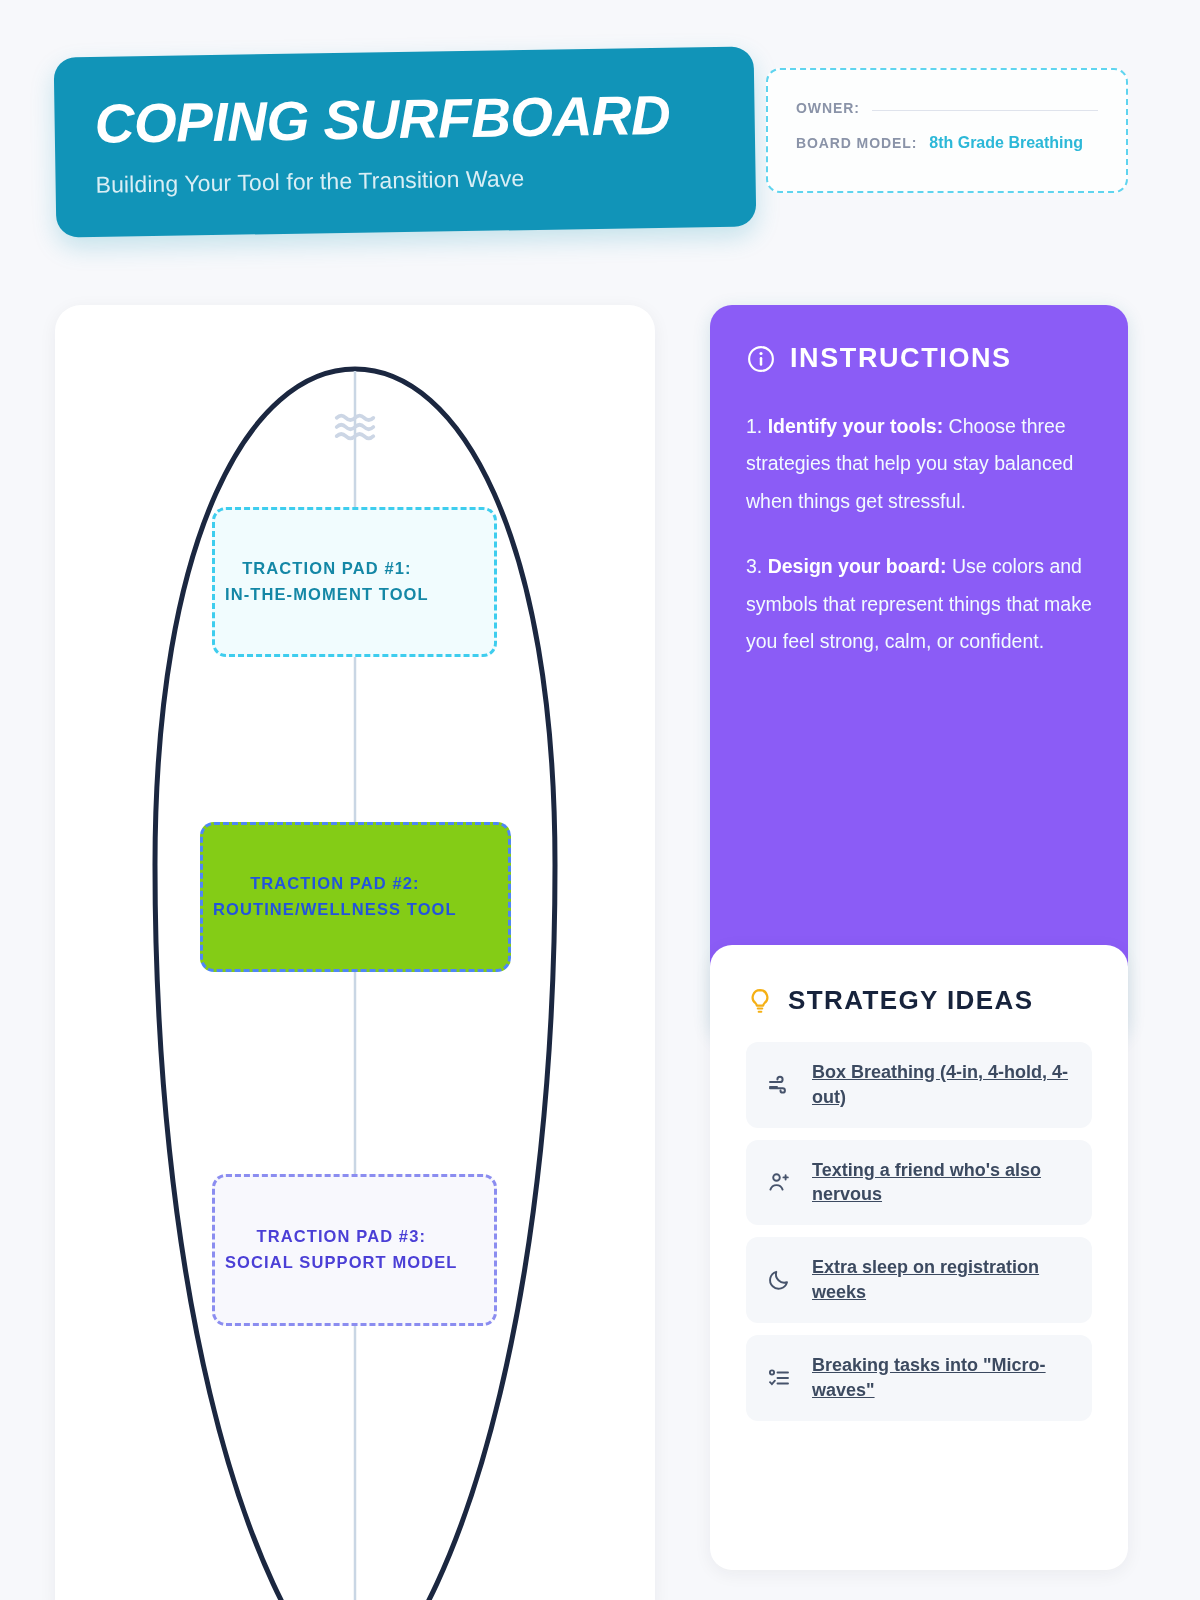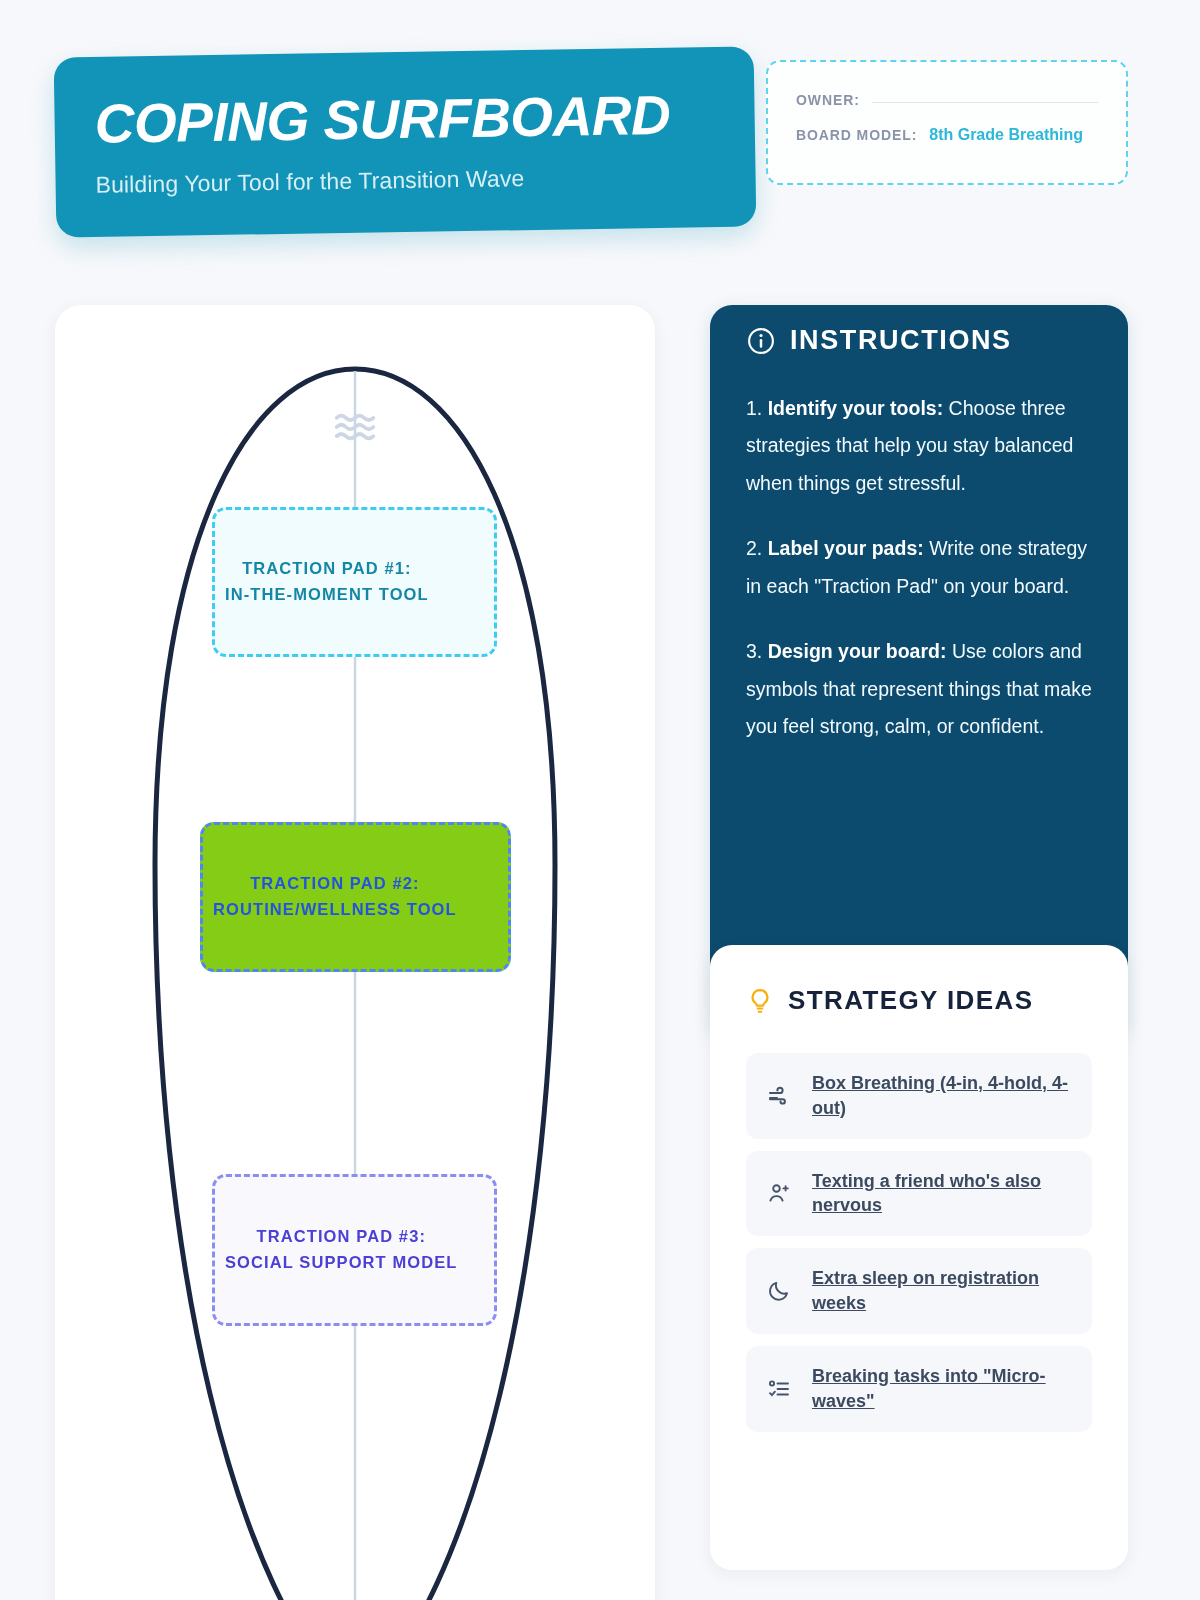--- a/index.html
+++ b/index.html
@@ -40,21 +40,21 @@
     font-size: 23px;
     color: #d9eef5;
     font-weight: 400;
     letter-spacing: 0.1px;
   }
 
   
   .owner-box {
     position: absolute;
     left: 766px;
-    top: 60px;
+    top: 68px;
     width: 362px;
     height: 125px;
     border: 2px dashed #5ed4ef;
     border-radius: 14px;
     background: #fdfefe;
     padding: 30px 28px 0 28px;
   }
   .owner-row {
     display: flex;
     align-items: baseline;
@@ -132,23 +132,23 @@
     color: #4b3fd6;
   }
 
   
   .instructions {
     position: absolute;
     left: 710px;
     top: 305px;
     width: 418px;
     height: 734px;
-    background: #0c4a6e;
+    background: #8b5cf6;
     border-radius: 22px;
-    padding: 20px 36px;
+    padding: 38px 36px;
     box-shadow: 0 4px 18px rgba(22,110,138,0.16);
   }
   .panel-head {
     display: flex;
     align-items: center;
     gap: 14px;
     margin-bottom: 34px;
   }
   .panel-head-title {
     font-size: 27px;
@@ -170,21 +170,21 @@
     position: absolute;
     left: 710px;
     top: 945px;
     width: 418px;
     height: 625px;
     background: #ffffff;
     border-radius: 22px;
     box-shadow: 0 4px 18px rgba(30,41,59,0.06);
     padding: 40px 36px;
   }
-  .ideas .panel-head { margin-bottom: 37px; }
+  .ideas .panel-head { margin-bottom: 26px; }
   .ideas-title {
     font-size: 26px;
     font-weight: 800;
     color: #17233c;
     letter-spacing: 1.4px;
   }
   .idea-item {
     display: flex;
     align-items: center;
     gap: 20px;
@@ -274,25 +274,20 @@
     </svg>
     <span class="panel-head-title">INSTRUCTIONS</span>
   </div>
 
   <div class="instr-step">
     <span>1.</span>
     <b>Identify your tools:</b>
     <span>Choose three strategies that help you stay balanced when things get stressful.</span>
   </div>
   <div class="instr-step">
-    <span>2.</span>
-    <b>Label your pads:</b>
-    <span>Write one strategy in each "Traction Pad" on your board.</span>
-  </div>
-  <div class="instr-step">
     <span>3.</span>
     <b>Design your board:</b>
     <span>Use colors and symbols that represent things that make you feel strong, calm, or confident.</span>
   </div>
 </div>
 
 <div class="ideas">
   <div class="panel-head">
     <svg width="28" height="28" viewBox="0 0 24 24">
       <path d="M12 2.6 A6.3 6.3 0 0 0 8.2 13.9 c0.7 0.6 1 1.2 1 2 h5.6 c0-0.8 0.3-1.4 1-2 A6.3 6.3 0 0 0 12 2.6 Z" fill="none" stroke="#f5b014" stroke-width="1.9" stroke-linejoin="round"></path>

